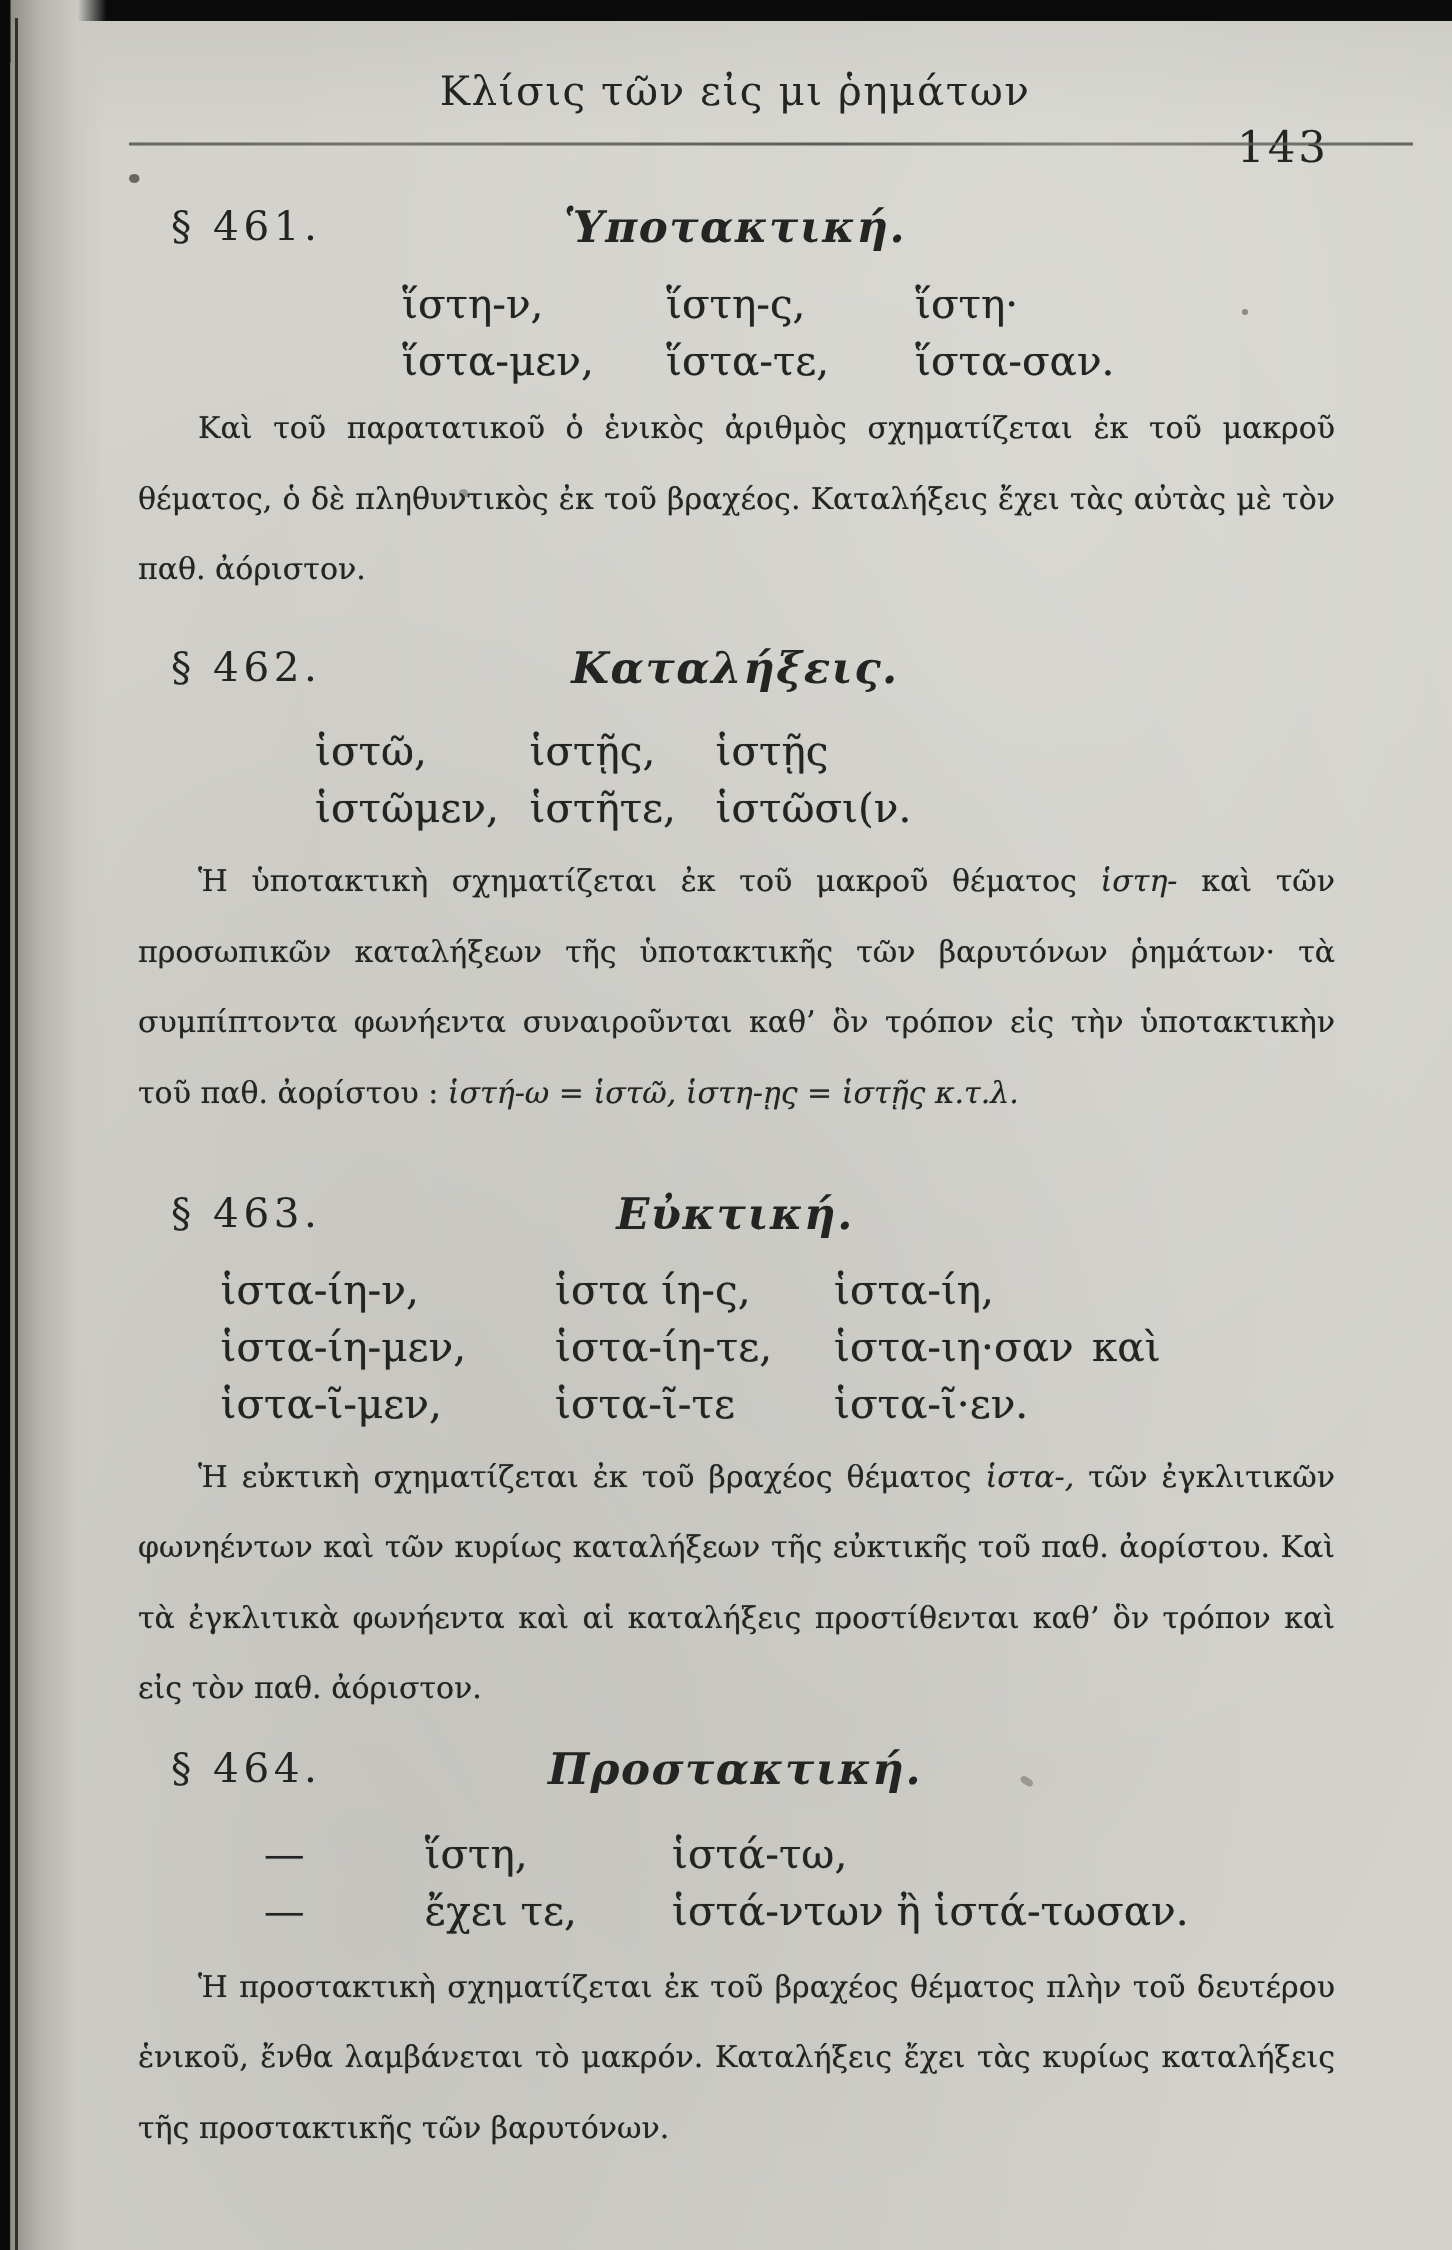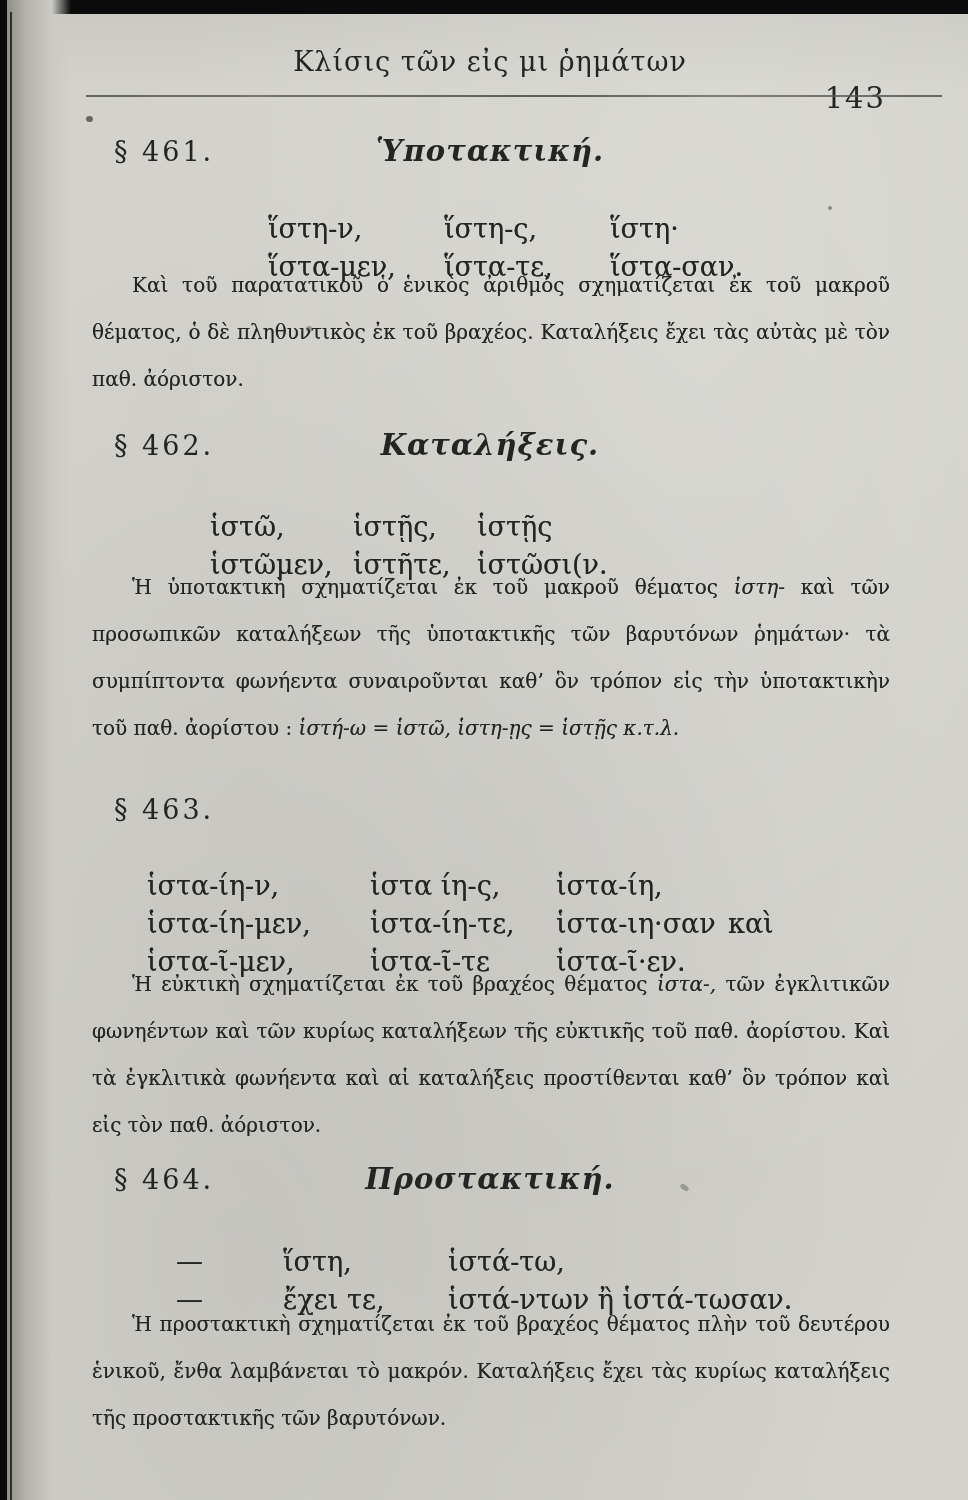--- a/index.html
+++ b/index.html
@@ -38,21 +38,21 @@
     font-size:29px;font-weight:700;font-style:italic;letter-spacing:1px;white-space:nowrap;}
 
   .ctable{position:absolute;left:0;width:968px;font-size:27px;}
   .ctable .cell{position:absolute;white-space:nowrap;text-shadow:0 0 0.5px rgba(20,20,20,.55);}
 
   .para{position:absolute;left:92px;width:798px;margin:0;
     font-size:20px;line-height:47px;text-align:justify;text-indent:40px;
     text-shadow:0 0 0.5px rgba(20,20,20,.5);}
   .it{font-style:italic;}
 
-  .cell{text-shadow:0 0 0.5px rgba(20,20,20,.5);margin-top:25px;}
+  .cell{text-shadow:0 0 0.5px rgba(20,20,20,.5);}
   .speck{position:absolute;border-radius:50%;background:#4e4b45;}
   .speck.s1{left:86px;top:116px;width:7px;height:6px;opacity:.8;}
   .speck.s2{left:828px;top:206px;width:4px;height:4px;opacity:.55;}
   .speck.s3{left:306px;top:326px;width:6px;height:6px;opacity:.45;}
   .speck.s4{left:680px;top:1185px;width:9px;height:5px;opacity:.4;transform:rotate(35deg);border-radius:40%;}
 </style>
 </head>
 <body>
 
 <div class="page">
@@ -101,20 +101,21 @@
     <span class="cell" style="left:210px;top:38px">ἱστῶμεν,</span>
     <span class="cell" style="left:353px;top:38px">ἱστῆτε,</span>
     <span class="cell" style="left:477px;top:38px">ἱστῶσι(ν.</span>
   </div>
   <p class="para" style="top:564px">
     <span>Ἡ ὑποτακτικὴ σχηματίζεται ἐκ τοῦ μακροῦ θέματος </span><span class="it">ἱστη-</span><span> καὶ τῶν προσωπικῶν καταλήξεων τῆς ὑποτακτικῆς τῶν βαρυτόνων ῥημάτων· τὰ συμπίπτοντα φωνήεντα συναιροῦνται καθ’ ὃν τρόπον εἰς τὴν ὑποτακτικὴν τοῦ παθ. ἀορίστου : </span><span class="it">ἱστή-ω = ἱστῶ, ἱστη-ῃς = ἱστῇς κ.τ.λ.</span>
   </p>
 
   <div class="sec-head" style="top:794px">
     <span class="sec-num">§ 463.</span>
+    <span class="sec-title">Εὐκτική.</span>
   </div>
   <div class="ctable" style="top:845px">
     <span class="cell" style="left:147px;top:0">ἱστα-ίη-ν,</span>
     <span class="cell" style="left:370px;top:0">ἱστα ίη-ς,</span>
     <span class="cell" style="left:556px;top:0">ἱστα-ίη,</span>
     <span class="cell" style="left:147px;top:38px">ἱστα-ίη-μεν,</span>
     <span class="cell" style="left:370px;top:38px">ἱστα-ίη-τε,</span>
     <span class="cell" style="left:556px;top:38px">ἱστα-ιη·σαν</span>
     <span class="cell" style="left:728px;top:38px">καὶ</span>
     <span class="cell" style="left:147px;top:76px">ἱστα-ῖ-μεν,</span>

